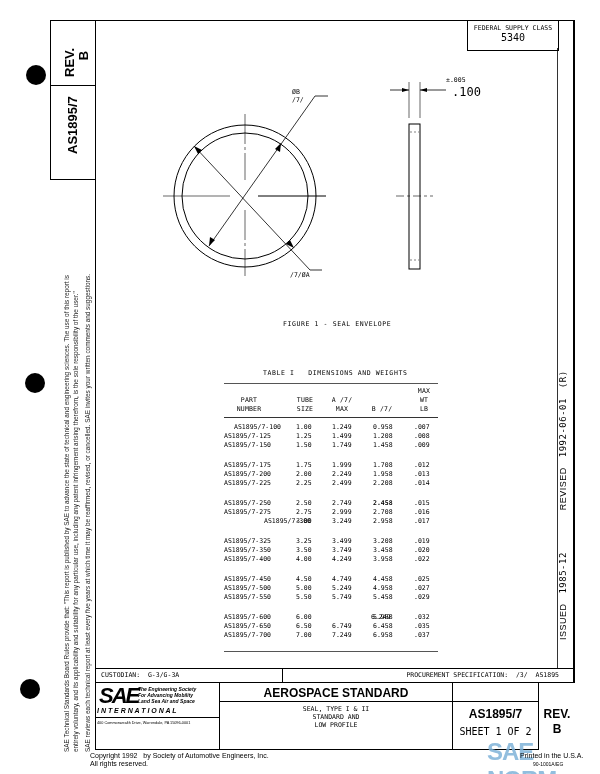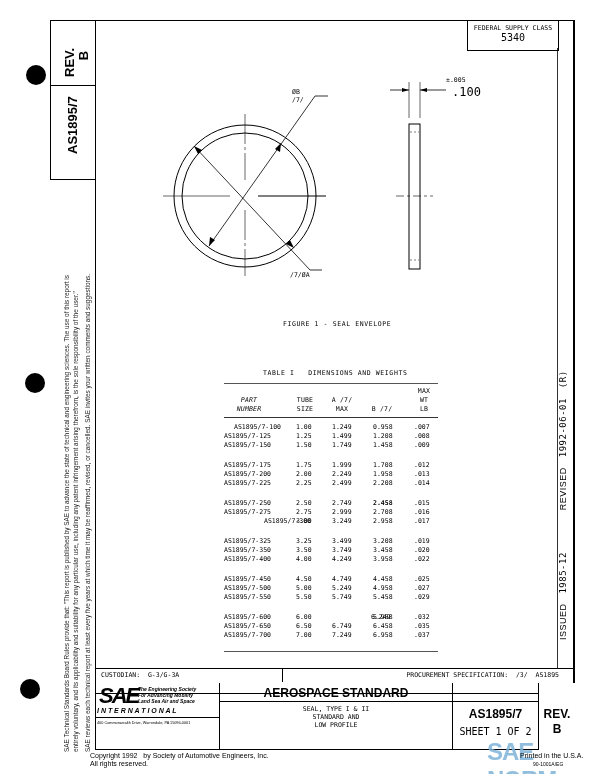--- a/index.html
+++ b/index.html
@@ -94,21 +94,21 @@
 <div class="mono" style="position:absolute;left:290px;top:271px;font-size:6.5px;">/7/ØA</div>
 <div class="mono" style="position:absolute;left:446px;top:76px;font-size:6.5px;">±.005</div>
 <div class="mono" style="position:absolute;left:452px;top:85px;font-size:12px;">.100</div>
 
 <div class="mono title-small" style="position:absolute;left:283px;top:320px;">FIGURE 1 - SEAL ENVELOPE</div>
 
 <div class="mono title-small" style="position:absolute;left:263px;top:369px;white-space:pre;">TABLE I   DIMENSIONS AND WEIGHTS</div>
 <div class="tbl mono">
   <div class="rule-top"></div>
 
-  <div class="hdr" style="left:2px;width:50px;top:13px;font-style:italic;">
+  <div class="hdr" style="left:2px;width:50px;top:13px;">
     <div>PART</div>
     <div>NUMBER</div>
   </div>
   <div class="hdr" style="left:68px;width:30px;top:13px;">
     <div>TUBE</div>
     <div>SIZE</div>
   </div>
   <div class="hdr" style="left:105px;width:30px;top:13px;">
     <div>A /7/</div>
     <div>MAX</div>
@@ -247,21 +247,21 @@
         <span style="left: 2px;">AS1895/7-700</span>
         <span style="left: 74px;">7.00</span>
         <span style="left: 110px;">7.249</span>
         <span style="left: 151px;">6.958</span>
         <span style="left: 192px;">.037</span>
       </div>
     </div>
   <div class="rule-bot" style="top:268px;"></div>
 </div>
 
-<div style="position:absolute;left:95px;top:668px;width:480px;height:26px;border-top:1.5px solid #000;border-bottom:1.5px solid #000;box-sizing:border-box;">
+<div style="position:absolute;left:95px;top:668px;width:480px;height:15px;border-top:1.5px solid #000;border-bottom:1.5px solid #000;box-sizing:border-box;">
   <div class="mono" style="position:absolute;left:6px;top:2px;font-size:6.5px;white-space:pre;">CUSTODIAN:  G-3/G-3A</div>
   <div style="position:absolute;left:187px;top:0;height:13px;border-left:1px solid #000;"></div>
   <div class="mono" style="position:absolute;right:16px;top:2px;font-size:6.5px;white-space:pre;">PROCUREMENT SPECIFICATION:  /3/  AS1895</div>
 </div>
 
 <div style="position:absolute;left:95px;top:683px;width:480px;height:67px;">
 
   <div style="position:absolute;left:0;top:0;width:125px;height:67px;border-right:1.5px solid #000;box-sizing:border-box;">
     <div style="position:absolute;left:4px;top:0px;font-size:22px;font-weight:bold;font-style:italic;letter-spacing:-2px;">SAE</div>
     <div style="position:absolute;left:43px;top:3px;font-size:5px;line-height:6px;font-style:italic;font-weight:bold;">

